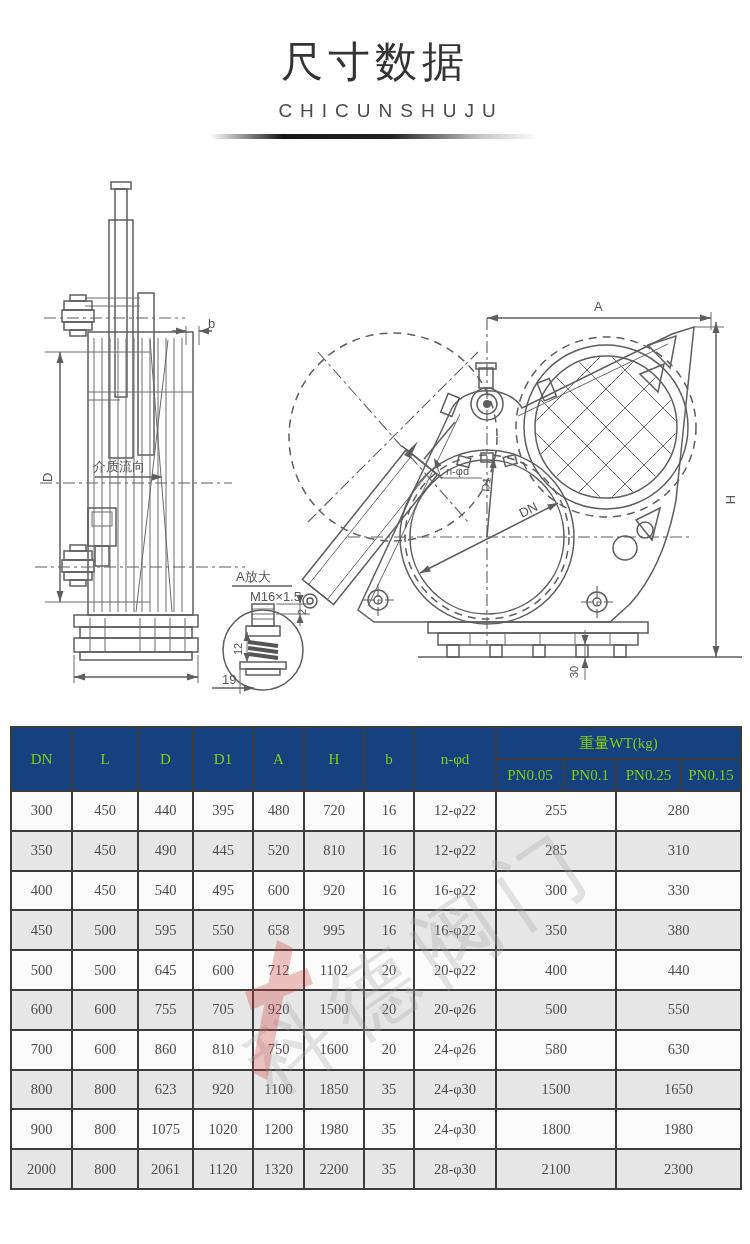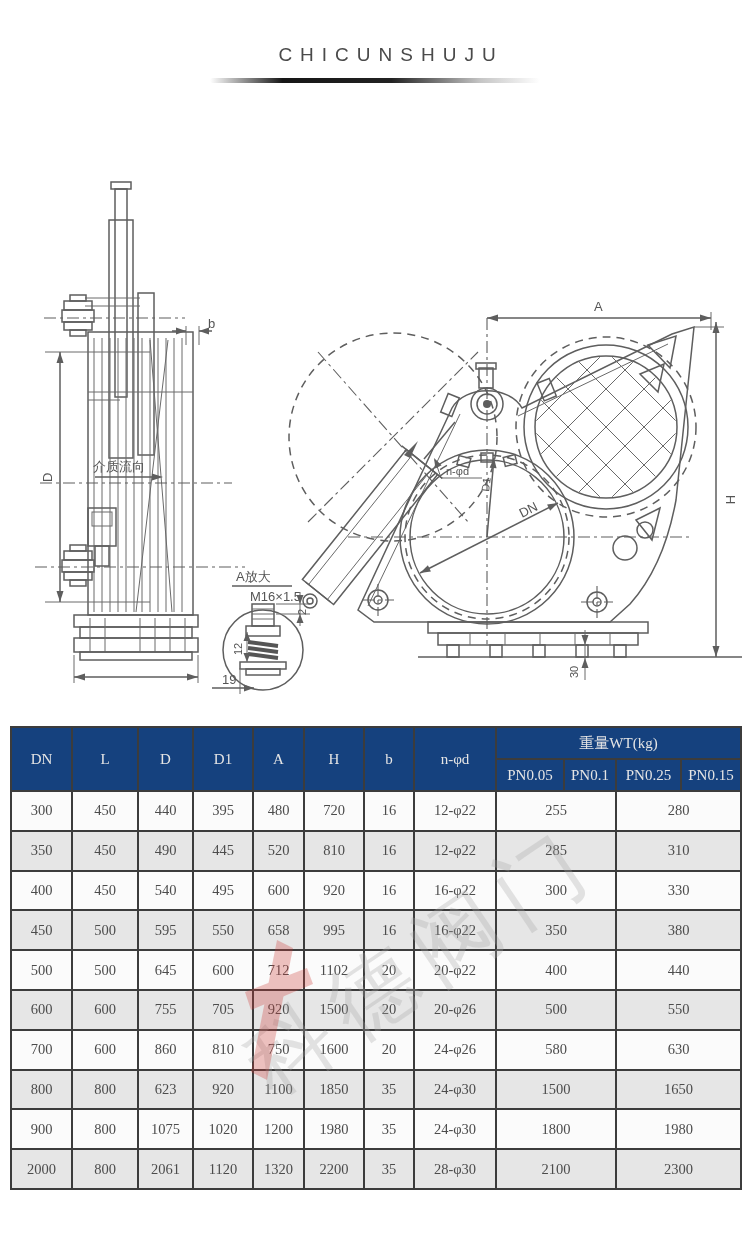--- a/index.html
+++ b/index.html
@@ -22,37 +22,38 @@
   .cdot{stroke-dasharray:12 4 3 4;stroke-width:1.1;}
   .dlabel{font-family:"Liberation Sans",sans-serif;font-size:13px;fill:#555;}
   .dlabel-sm{font-family:"Liberation Sans",sans-serif;font-size:11px;fill:#555;}
   .ahead{fill:#5e5e5e;stroke:none;}
   
   .table-wrap{position:absolute;top:726px;left:10px;width:730px;}
   table.dim{border-collapse:collapse;table-layout:fixed;width:730px;
             font-family:"Liberation Serif",serif;}
   table.dim th,table.dim td{border:2px solid #3c3c3c;text-align:center;vertical-align:middle;
             padding:0;overflow:hidden;}
-  table.dim th{background:var(--header-blue,#15417e);color:#e5e5e5;font-weight:normal;
+  table.dim th{background:var(--header-blue,#15417e);color:#84cc16;font-weight:normal;
             font-size:15px;height:30px;margin-top:10px;}
   table.dim td{font-size:14.5px;color:#4c4c4c;height:37.8px;background:#fbfbfb;}
   table.dim tbody tr:nth-child(even) td{background:#e6e6e6;}
   
   .watermark{position:absolute;top:1015px;left:255px;pointer-events:none;
              transform:rotate(-34deg);transform-origin:left center;
              font-size:86px;letter-spacing:14px;white-space:nowrap;
              color:rgba(165,165,165,0.30);font-family:"Liberation Sans",sans-serif;z-index:3;}
   .wlogo{position:absolute;top:940px;left:245px;pointer-events:none;opacity:0.30;z-index:3;}
 </style>
 </head>
 <body>
 
 <div id="page">
 
   <div class="header">
+    <div class="title">尺寸数据</div>
     <div class="subtitle">CHICUNSHUJU</div>
     <div class="divider"></div>
   </div>
 
   <svg class="drawing" width="750" height="560" viewBox="0 160 750 560" xmlns="http://www.w3.org/2000/svg">
     <defs>
       <clipPath id="discClip">
           <circle cx="606" cy="427" r="70"></circle>
         </clipPath>
     </defs>

